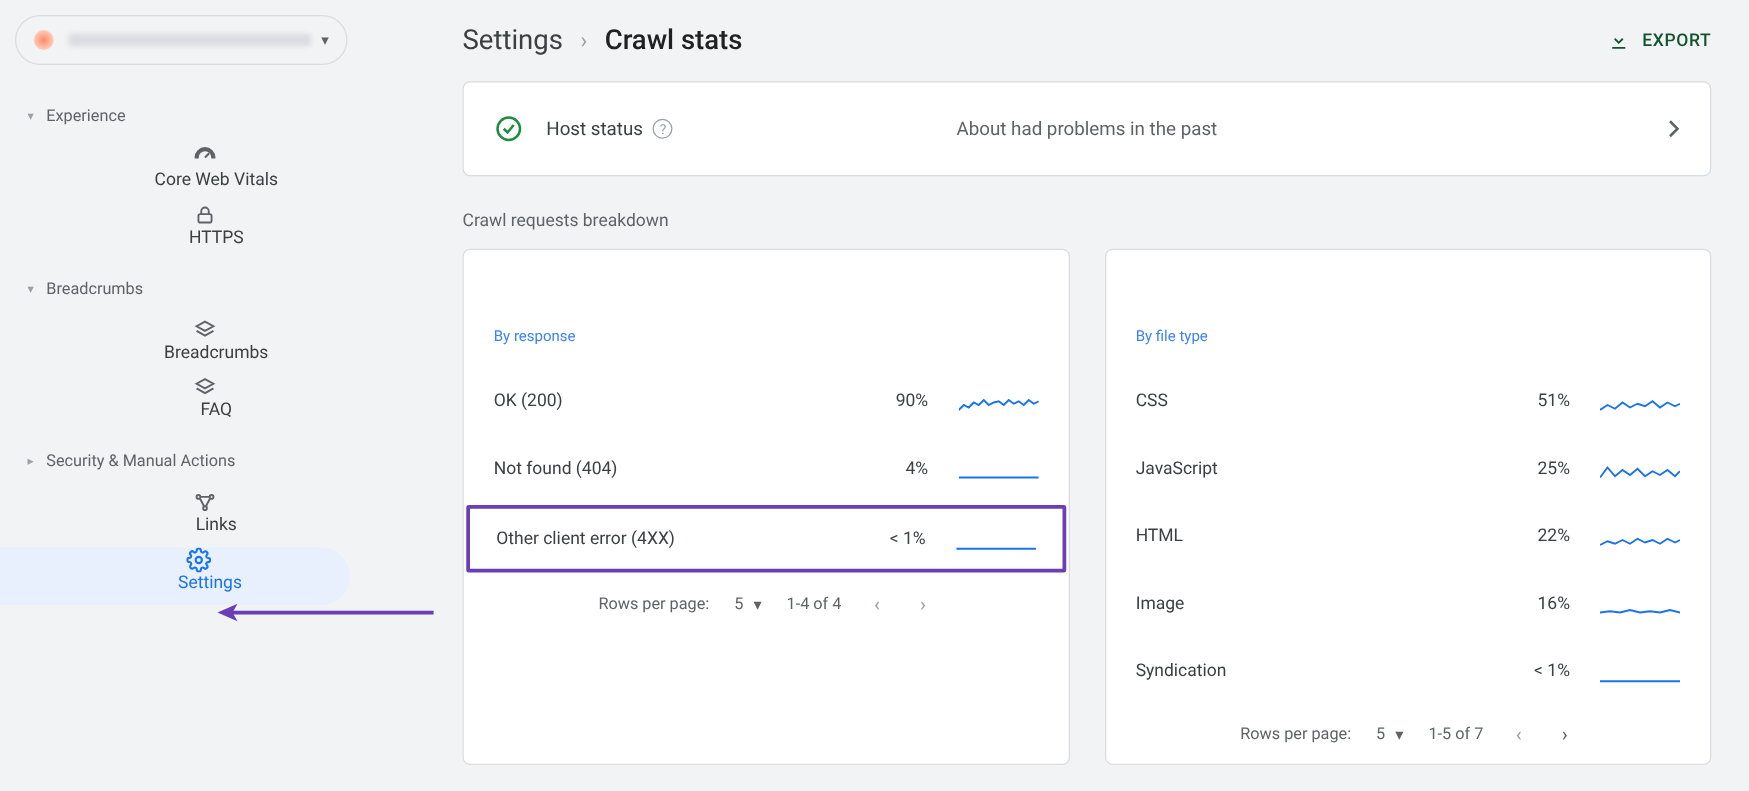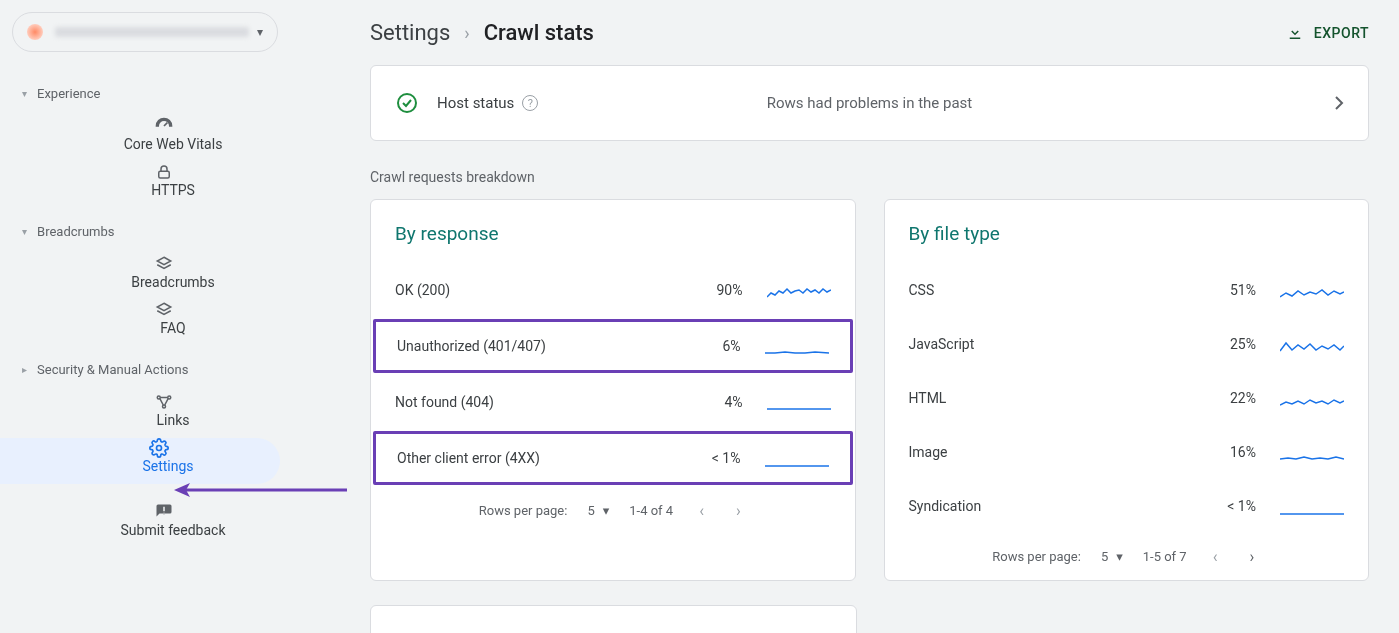--- a/index.html
+++ b/index.html
@@ -32,21 +32,21 @@
 .host-check { color:#1e8e3e; margin-right:18px; }
 .host-title { font-size:15px; color:#3c4043; margin-right:8px; }
 .host-help { width:16px; height:16px; border:1.5px solid #9aa0a6; border-radius:50%; color:#9aa0a6; font-size:11px; display:flex; align-items:center; justify-content:center; }
 .host-msg { position:absolute; left:50%; transform:translateX(-50%); color:#5f6368; font-size:15px; }
 .host-chev { margin-left:auto; color:#5f6368; }
 
 .section-label { font-size:14px; color:#5f6368; margin-bottom:14px; }
 
 .cards-row { display:flex; gap:28px; }
 .card { background:#fff; border:1px solid #dadce0; border-radius:6px; flex:1; padding:22px 0 0 0; min-width:0; }
-.card-title { font-size:19px; color:#0f766e; padding:0 24px 18px 24px; }
+.card-title { font-size:12px; color:#3b82f6; padding:0 24px 18px 24px;margin-top:40px; }
 .data-row { display:flex; align-items:center; height:54px; padding:0 24px; font-size:14px; color:#3c4043; }
 .data-row.hl { border:3px solid #6a3fb5; border-radius:2px; margin:2px 2px; padding:0 21px; }
 .data-label { flex:1; }
 .data-pct { width:60px; text-align:right; color:#3c4043; }
 .spark { width:64px; height:22px; margin-left:24px; }
 .pager { display:flex; align-items:center; justify-content:center; gap:20px; padding:14px 24px 14px 24px; color:#5f6368; font-size:13px; }
 .pager .rpp-val { display:flex; align-items:center; gap:8px; cursor:pointer; }
 .pager .pg-btn { color:#9aa0a6; cursor:pointer; padding:0 6px; font-size:16px; }
 .pager .pg-btn.en { color:#5f6368; }
 
@@ -132,28 +132,20 @@
       <svg width="20" height="20" viewBox="0 0 24 24" fill="none" stroke="currentColor" stroke-width="2">
           <circle cx="12" cy="12" r="3"></circle>
           <path d="M19.4 15a1.7 1.7 0 0 0 .34 1.87l.06.06a2 2 0 1 1-2.83 2.83l-.06-.06a1.7 1.7 0 0 0-1.87-.34 1.7 1.7 0 0 0-1 1.56V21a2 2 0 0 1-4 0v-.09a1.7 1.7 0 0 0-1-1.56 1.7 1.7 0 0 0-1.87.34l-.06.06a2 2 0 1 1-2.83-2.83l.06-.06a1.7 1.7 0 0 0 .34-1.87 1.7 1.7 0 0 0-1.56-1H3a2 2 0 0 1 0-4h.09a1.7 1.7 0 0 0 1.56-1 1.7 1.7 0 0 0-.34-1.87l-.06-.06a2 2 0 1 1 2.83-2.83l.06.06a1.7 1.7 0 0 0 1.87.34H9a1.7 1.7 0 0 0 1-1.56V3a2 2 0 0 1 4 0v.09a1.7 1.7 0 0 0 1 1.56 1.7 1.7 0 0 0 1.87-.34l.06-.06a2 2 0 1 1 2.83 2.83l-.06.06a1.7 1.7 0 0 0-.34 1.87V9a1.7 1.7 0 0 0 1.56 1H21a2 2 0 0 1 0 4h-.09a1.7 1.7 0 0 0-1.56 1z"></path>
         </svg>
     </span>
     <span>Settings</span>
   </div>
 
   <div style="height:18px"></div>
 
-  <div class="nav-row indent">
-    <span class="icon">
-      <svg width="18" height="18" viewBox="0 0 24 24" fill="currentColor">
-          <path d="M20 2H4a2 2 0 0 0-2 2v14l4-4h14a2 2 0 0 0 2-2V4a2 2 0 0 0-2-2zM13 11h-2V5h2v6zm0 4h-2v-2h2v2z"></path>
-        </svg>
-    </span>
-    <span>Submit feedback</span>
-  </div>
 </div>
 
 <svg class="pointer-arrow" viewBox="0 0 175 20">
   <line x1="175" y1="10" x2="10" y2="10" stroke="#6a3fb5" stroke-width="3"></line>
   <path d="M2 10 L18 3 L14 10 L18 17 Z" fill="#6a3fb5"></path>
 </svg>
 
 <div class="main">
 
   <div class="crumb-bar">
@@ -172,47 +164,40 @@
 
   <div class="host-card">
     <span class="host-check">
       <svg width="24" height="24" viewBox="0 0 24 24" fill="none" stroke="currentColor" stroke-width="2">
           <circle cx="12" cy="12" r="9"></circle>
           <path d="M8 12l3 3 5-6"></path>
         </svg>
     </span>
     <span class="host-title">Host status</span>
     <span class="host-help">?</span>
-    <span class="host-msg">Rows had problems in the past</span>
+    <span class="host-msg">About had problems in the past</span>
     <span class="host-chev">
       <svg width="10" height="16" viewBox="0 0 10 16" fill="none" stroke="currentColor" stroke-width="2">
           <path d="M2 2l6 6-6 6"></path>
         </svg>
     </span>
   </div>
 
   <div class="section-label">Crawl requests breakdown</div>
 
   <div class="cards-row">
 
     <div class="card">
       <div class="card-title">By response</div>
 
       <div class="data-row">
         <span class="data-label">OK (200)</span>
         <span class="data-pct">90%</span>
         <svg class="spark" viewBox="0 0 64 22">
             <polyline points="0,18 4,14 8,16 12,12 16,14 20,10 24,14 28,12 32,11 36,14 40,10 44,13 48,11 52,14 56,10 60,13 64,11" fill="none" stroke="#1a73e8" stroke-width="1.5"></polyline>
-          </svg>
-      </div>
-      <div class="data-row hl">
-        <span class="data-label">Unauthorized (401/407)</span>
-        <span class="data-pct">6%</span>
-        <svg class="spark" viewBox="0 0 64 22">
-            <polyline points="0,18 10,18 20,17 30,18 40,18 50,17 64,18" fill="none" stroke="#1a73e8" stroke-width="1.5"></polyline>
           </svg>
       </div>
       <div class="data-row">
         <span class="data-label">Not found (404)</span>
         <span class="data-pct">4%</span>
         <svg class="spark" viewBox="0 0 64 22">
             <polyline points="0,18 64,18" fill="none" stroke="#1a73e8" stroke-width="1.5"></polyline>
           </svg>
       </div>
       <div class="data-row hl">

